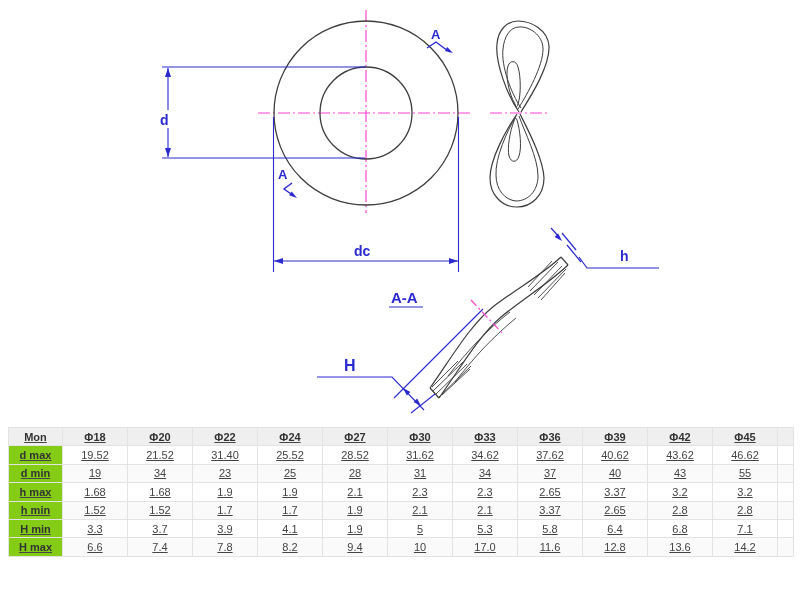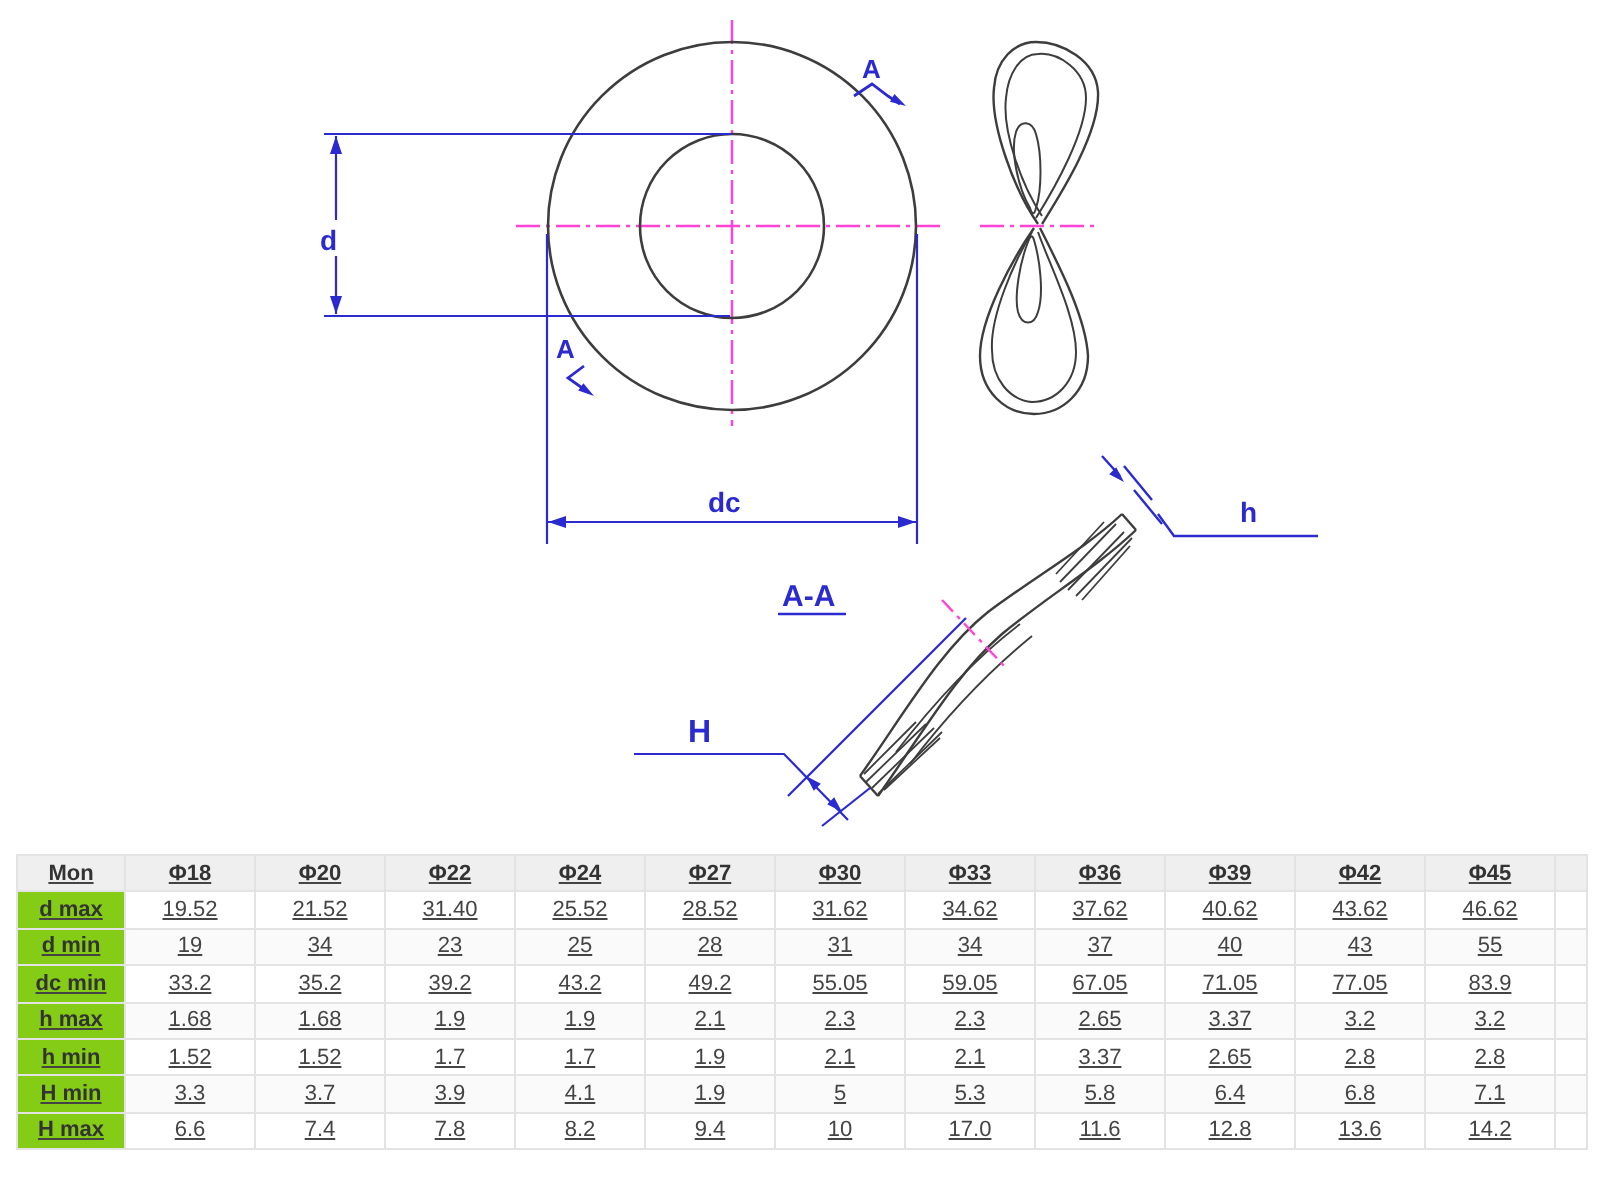--- a/index.html
+++ b/index.html
@@ -195,35 +195,20 @@
           <td>28</td>
           <td>31</td>
           <td>34</td>
           <td>37</td>
           <td>40</td>
           <td>43</td>
           <td>55</td>
           <td></td>
         </tr>
         <tr>
-          <th>dc min</th>
-          <td>33.2</td>
-          <td>35.2</td>
-          <td>39.2</td>
-          <td>43.2</td>
-          <td>49.2</td>
-          <td>55.05</td>
-          <td>59.05</td>
-          <td>67.05</td>
-          <td>71.05</td>
-          <td>77.05</td>
-          <td>83.9</td>
-          <td></td>
-        </tr>
-        <tr>
           <th>h max</th>
           <td>1.68</td>
           <td>1.68</td>
           <td>1.9</td>
           <td>1.9</td>
           <td>2.1</td>
           <td>2.3</td>
           <td>2.3</td>
           <td>2.65</td>
           <td>3.37</td>

